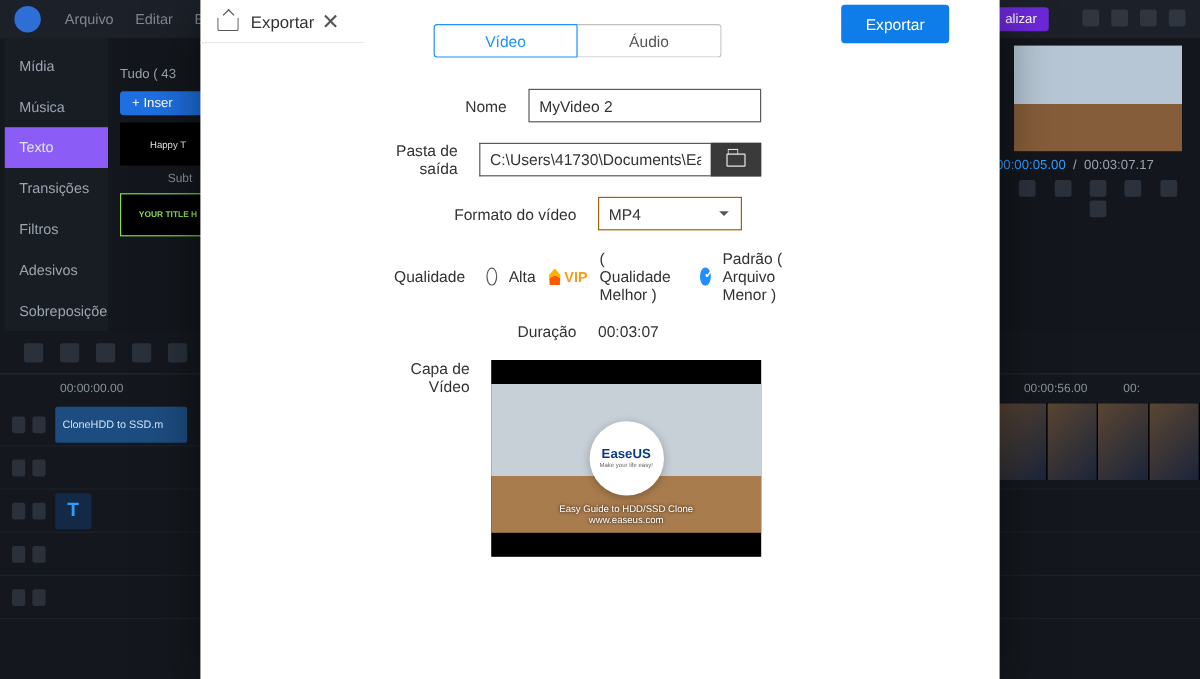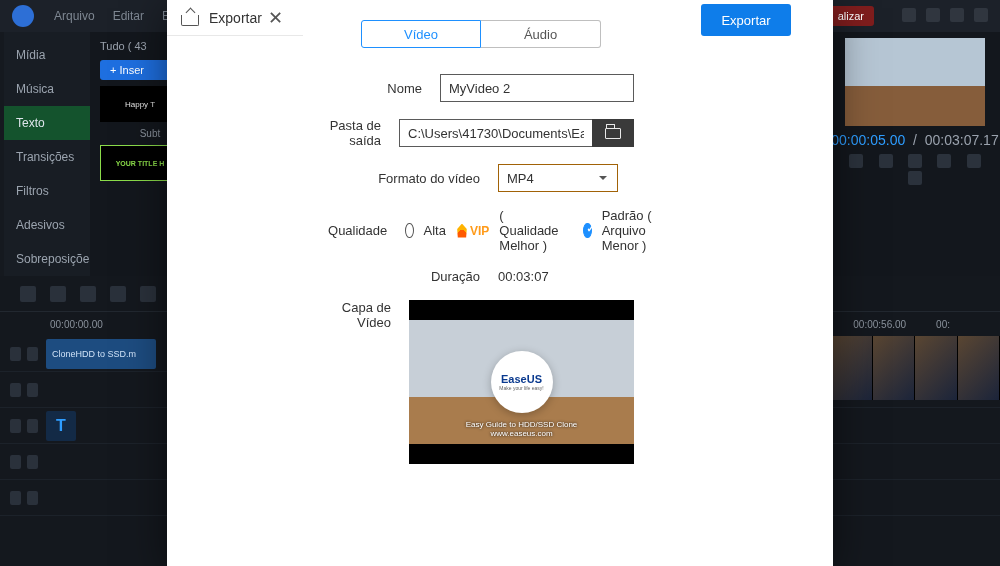--- a/index.html
+++ b/index.html
@@ -3,36 +3,36 @@
 <meta charset="utf-8">
 <style>
 * { margin: 0; padding: 0; box-sizing: border-box; font-family: "Segoe UI", Arial, sans-serif; }
 html, body { width: 1000px; height: 566px; overflow: hidden; background: #0e1218; }
 
 
 .bg-app { position: absolute; inset: 0; background: #15191f; color: #9aa2ad; font-size: 12px; }
 .bg-topbar { height: 32px; background: #1c2129; display: flex; align-items: center; gap: 18px; padding: 0 12px; }
 .bg-topbar .logo { width: 22px; height: 22px; border-radius: 50%; background: #2d6fd6; margin-right: 2px; }
 .bg-topbar span { color: #7e8792; }
-.bg-topbar .rbtn { margin-left: auto; padding: 4px 10px; background: #7f1d1d; color: #fff; border-radius: 3px; font-size: 11px; }
+.bg-topbar .rbtn { margin-left: auto; padding: 4px 10px; background: #6d28d9; color: #fff; border-radius: 3px; font-size: 11px; }
 .bg-topbar .wicons span { width: 14px; height: 14px; display: inline-block; margin-left: 10px; background: #30363f; border-radius: 2px; }
 .bg-saved { position: absolute; top: 36px; right: 10px; color: #8b949e; font-size: 11px; display: flex; align-items: center; gap:4px; z-index:0;}
 .bg-saved::before { content:""; width:10px; height:10px; border:1.5px solid #8b949e; border-radius:50%; }
 .bg-sidenav { position: absolute; left: 4px; top: 32px; width: 90px; background: #181d24; bottom: 290px; padding-top: 6px; }
 .bg-sidenav div { padding: 10px 12px; color: #9ba4af; font-size: 12px; }
-.bg-sidenav div.active { background: #14532d; color: #dfe5ec; }
+.bg-sidenav div.active { background: #8b5cf6; color: #dfe5ec; }
 .bg-thumbcol { position: absolute; left: 90px; top: 32px; width: 120px; height:244px; background:#13171d; }
-.bg-thumbcol .hdr { display:flex; gap:10px; align-items:flex-end; padding:8px 10px; font-size:11px;}
+.bg-thumbcol .hdr { display:flex; gap:10px; align-items:flex-end; padding:8px 10px; font-size:11px;margin-top:16px;}
 .bg-thumbcol .ins { background:#1e6fe0; color:#fff; padding:4px 10px; border-radius:3px; font-size:11px;}
 .bg-thumbcol .th { margin:6px 10px; width:80px; height:36px; background:#000; display:flex; align-items:center; justify-content:center; color:#e4e4e4; font-size:8px; }
 .bg-thumbcol .sub { text-align:center; font-size:10px; color:#8a929c; margin-top:2px;}
 .bg-thumbcol .th.green { border:1px solid #8bdc4a; color:#8bdc4a; font-weight:bold; font-size:7px;}
 .bg-preview { position:absolute; right:0; top:32px; width:170px; height:244px; background:#13171d; }
 .bg-preview .vid { margin:6px auto; width:140px; height:88px; background: linear-gradient(180deg,#b6c6d4 0 55%, #865d3b 55% 100%); }
-.bg-preview .time { text-align:center; font-size:14px; }
+.bg-preview .time { text-align:left; font-size:11px; }
 .bg-preview .time b { color:#2e9dff; font-weight:normal; }
 .bg-preview .ctrls { text-align:center; margin-top:6px; }
 .bg-preview .ctrls span { display:inline-block; width:14px; height:14px; margin:0 6px; background:#2b323c; border-radius:2px;}
 
 .bg-timeline { position:absolute; left:0; right:0; bottom:0; height:290px; background:#14181e; }
 .bg-timeline .tools { height:36px; display:flex; align-items:center; gap:14px; padding:0 20px; border-bottom:1px solid #222830;}
 .bg-timeline .tools span { width:16px; height:16px; background:#2a313b; border-radius:2px;}
 .bg-timeline .ruler { height:24px; display:flex; align-items:center; color:#8a929c; font-size:10px; padding:0 50px; justify-content:space-between; }
 .bg-timeline .row { height:36px; display:flex; align-items:center; border-bottom:1px solid #1c222a; padding-left:10px;}
 .bg-timeline .rowicon { width:28px; color:#8a929c; font-size:12px; display:flex; gap:6px;}

